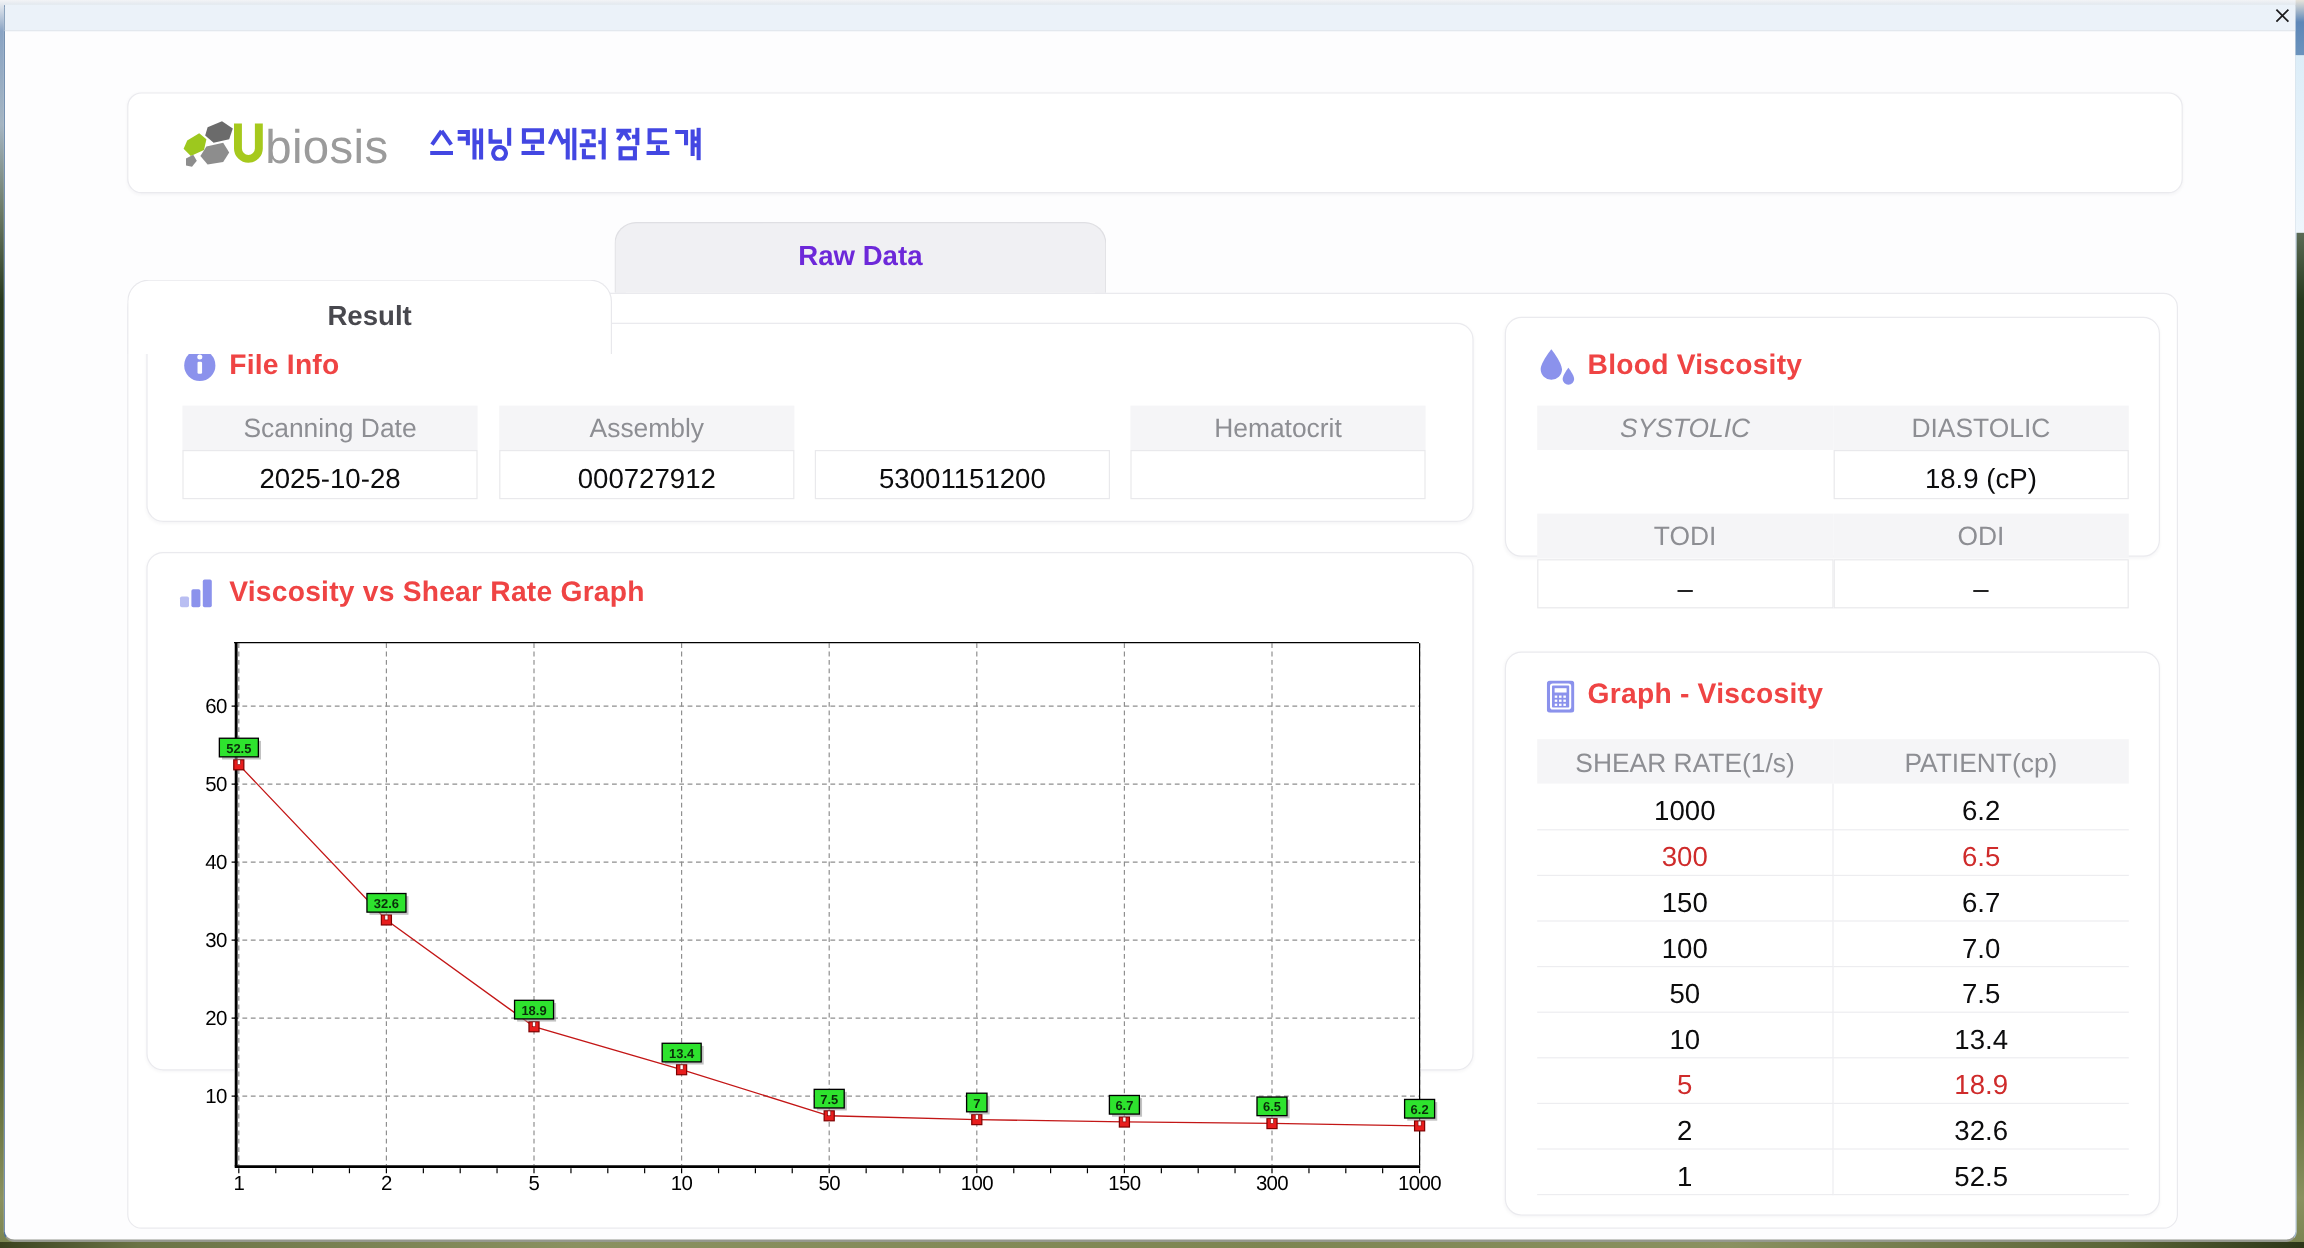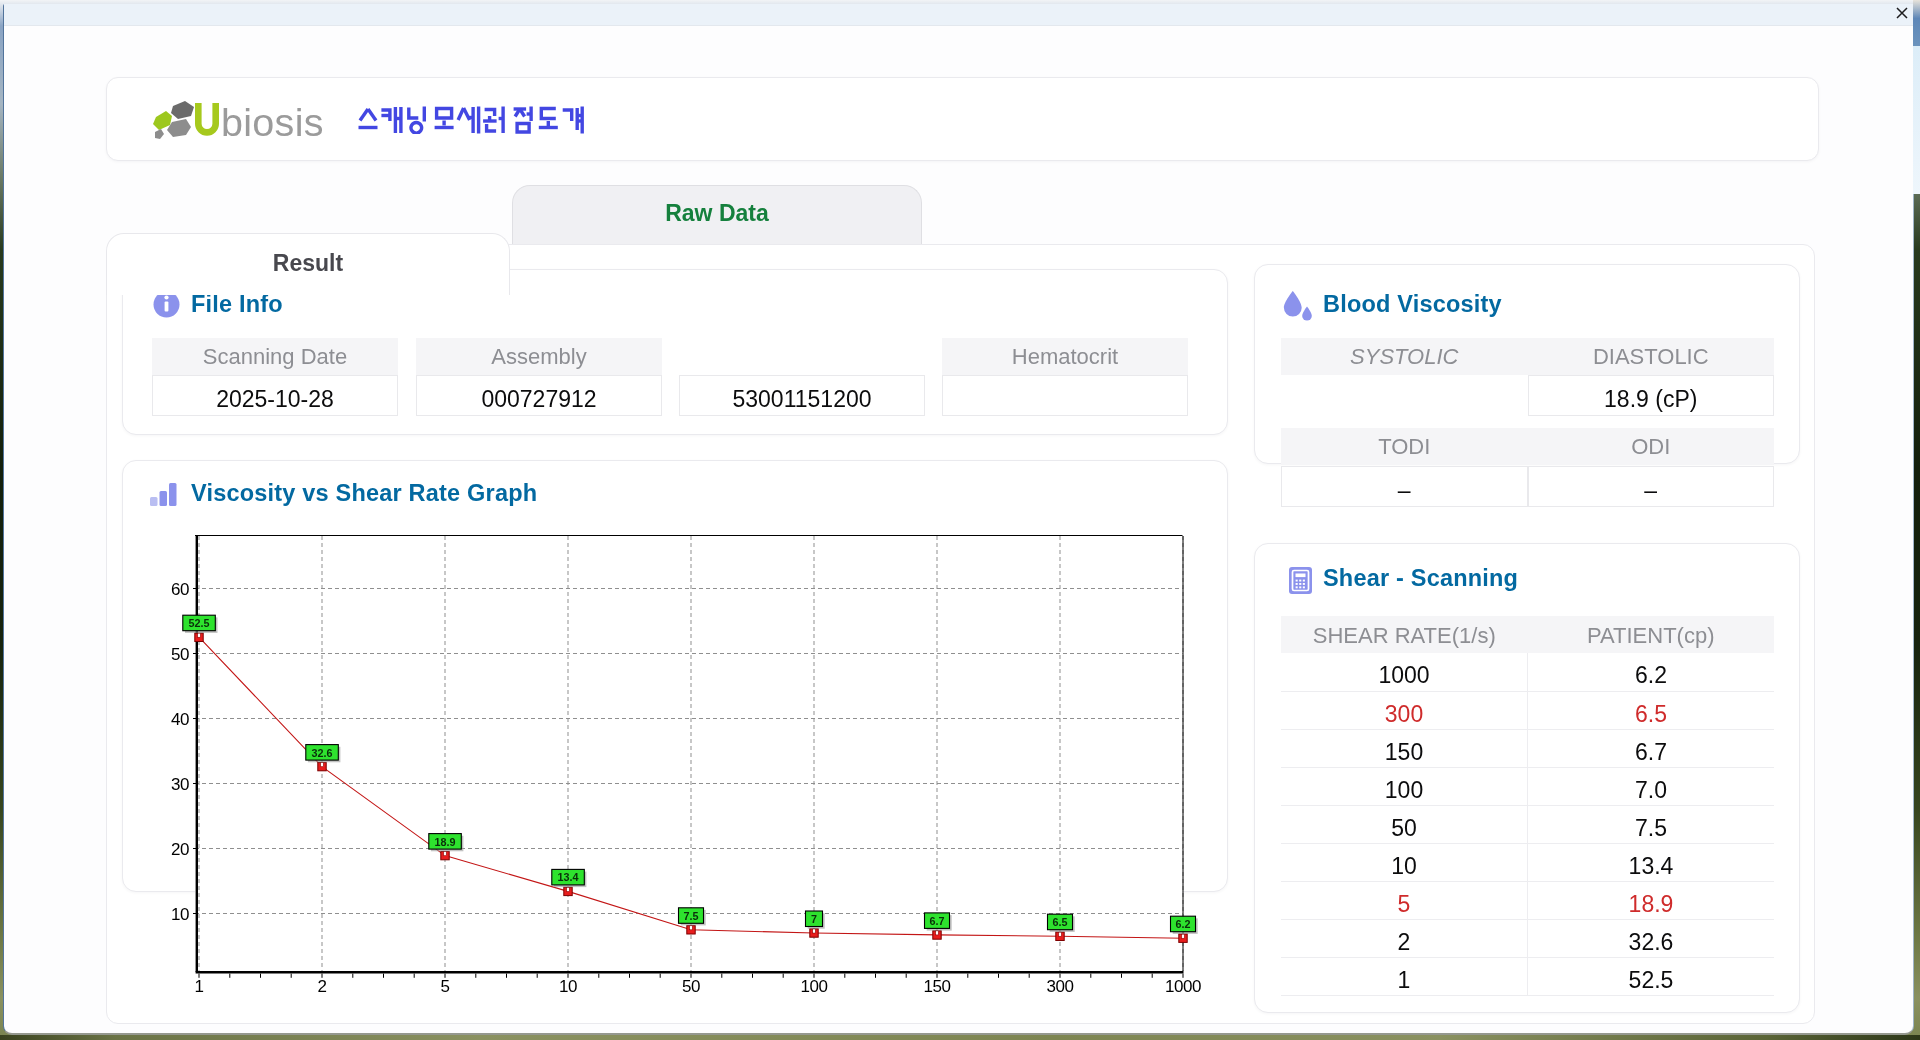--- a/index.html
+++ b/index.html
@@ -1,19 +1,19 @@
 <!DOCTYPE html>
 <html><head><meta charset="utf-8"><style>
 * { margin:0; padding:0; box-sizing:border-box; }
 html,body { width:1920px; height:1040px; overflow:hidden; font-family:"Liberation Sans",sans-serif; }
 body { background:linear-gradient(to bottom,#f2f4f6 0%,#8aa4c4 2.5%,#a5b5c2 10%,#6b7a66 17%,#283a1e 24%,#131f0c 45%,#16230e 62%,#37461f 78%,#6d7845 90%,#8a9160 96%,#79834f 100%); position:relative; }
 #win { position:absolute; left:3px; top:4px; width:1911px; height:1031px; background:#fdfdfe; border-radius:2px 2px 9px 9px; border-left:1.5px solid #52749c; border-right:1px solid #9eb4c8; border-bottom:2px solid rgba(45,52,32,0.5); }
 #titlebar { position:absolute; left:0; top:0; width:100%; height:22px; background:#ebf2f9; border-bottom:1px solid #e3e8ee; }
 .card { position:absolute; background:#fff; border:1px solid #eaeaee; border-radius:14px; box-shadow:0 1px 3px rgba(30,30,60,0.04); }
-.ctitle { position:absolute; font-size:23.5px; font-weight:700; color:#0369a1; letter-spacing:0.2px; }
+.ctitle { position:absolute; font-size:23.5px; font-weight:700; color:#ef4444; letter-spacing:0.2px; }
 .hcell { position:absolute; top:68px; height:37px; background:#f5f5f7; color:#8d8e93; font-size:22px; display:flex; align-items:center; justify-content:center; }
 .vcell { position:absolute; top:105px; height:41px; background:#fff; border:1px solid #e9e9ec; color:#0c0c0d; font-size:23px; display:flex; align-items:center; justify-content:center; padding-top:7px; }
 .tab { position:absolute; top:185px; padding-bottom:3px; font-size:23px; font-weight:700; display:flex; align-items:center; justify-content:center; }
 </style></head><body>
 <div id="win">
   <div id="titlebar">
       <svg width="12" height="12" viewBox="0 0 12 12" style="position:absolute;right:5px;top:3px">
         <path d="M1 1 L11 11 M11 1 L1 11" stroke="#1d1d1f" stroke-width="1.5"></path>
       </svg>
     </div>
@@ -84,21 +84,21 @@
       <g transform="translate(203.7,0)">
         <path d="M2 4 H11 V15"></path>
         <path d="M16.5 9.5 H21"></path>
         <path d="M16.5 15 H21"></path>
         <path d="M16.5 2 V24"></path>
         <path d="M21.5 0.5 V27.5"></path>
       </g>
     </svg>
 </div>
 
-<div class="card tab" style="left:512px;width:410px;height:59px;background:#f0f0f3;border:1px solid #dfdfe3;border-bottom:none;border-radius:18px 18px 0 0;color:#15803d;box-shadow:none;">Raw Data</div>
+<div class="card tab" style="left:512px;width:410px;height:59px;background:#f0f0f3;border:1px solid #dfdfe3;border-bottom:none;border-radius:18px 18px 0 0;color:#6d28d9;box-shadow:none;">Raw Data</div>
 <div class="card" style="left:106px;top:244px;width:1709px;height:780px;border-radius:12px;box-shadow:none;"></div>
 <div class="card tab" style="left:106px;width:404px;height:62px;border:1px solid #e8e8ec;border-bottom:none;border-radius:18px 18px 0 0;color:#48484e;z-index:3;box-shadow:none;margin-top:48px;">Result</div>
 
 <div class="card" style="left:122px;top:269px;width:1106px;height:166px;">
   <svg width="27" height="27" viewBox="0 0 27 27" style="position:absolute;left:30px;top:21px">
       <circle cx="13.5" cy="13.5" r="13" fill="#8b92ec"></circle>
       <rect x="11.6" y="10.5" width="3.8" height="10" rx="1" fill="#fff"></rect>
       <circle cx="13.5" cy="6.5" r="2.1" fill="#fff"></circle>
     </svg>
   <div class="ctitle" style="left:68px;top:21px;">File Info</div>
@@ -267,21 +267,21 @@
         <rect x="10.2" y="12.6" width="2.1" height="1.9"></rect>
         <rect x="13.8" y="12.6" width="2.1" height="1.9"></rect>
         <rect x="6.6" y="16.0" width="2.1" height="1.9"></rect>
         <rect x="10.2" y="16.0" width="2.1" height="1.9"></rect>
         <rect x="13.8" y="16.0" width="2.1" height="1.9"></rect>
         <rect x="6.6" y="19.4" width="2.1" height="1.9"></rect>
         <rect x="10.2" y="19.4" width="2.1" height="1.9"></rect>
         <rect x="13.8" y="19.4" width="2.1" height="1.9"></rect>
       </g>
     </svg>
-  <div class="ctitle" style="left:68px;top:21px;">Shear - Scanning</div>
+  <div class="ctitle" style="left:68px;top:21px;">Graph - Viscosity</div>
   <div style="position:absolute;left:26px;top:72px;width:493px;">
     <table style="border-collapse:collapse;width:100%;font-size:23px;text-align:center;">
       <tbody>
           <tr style="background:#f5f5f7;color:#8d8e93;font-size:22px;">
             <td style="height:37px;width:50%;padding-top:3px;">SHEAR RATE(1/s)</td>
             <td style="padding-top:3px;">PATIENT(cp)</td>
           </tr>
       <tr style="color:#0c0c0d;">
             <td style="height:38.1px;padding-top:8px;border-bottom:1px solid #ededf0;border-right:1px solid #ededf0;">1000</td>
             <td style="padding-top:8px;border-bottom:1px solid #ededf0;">6.2</td>

